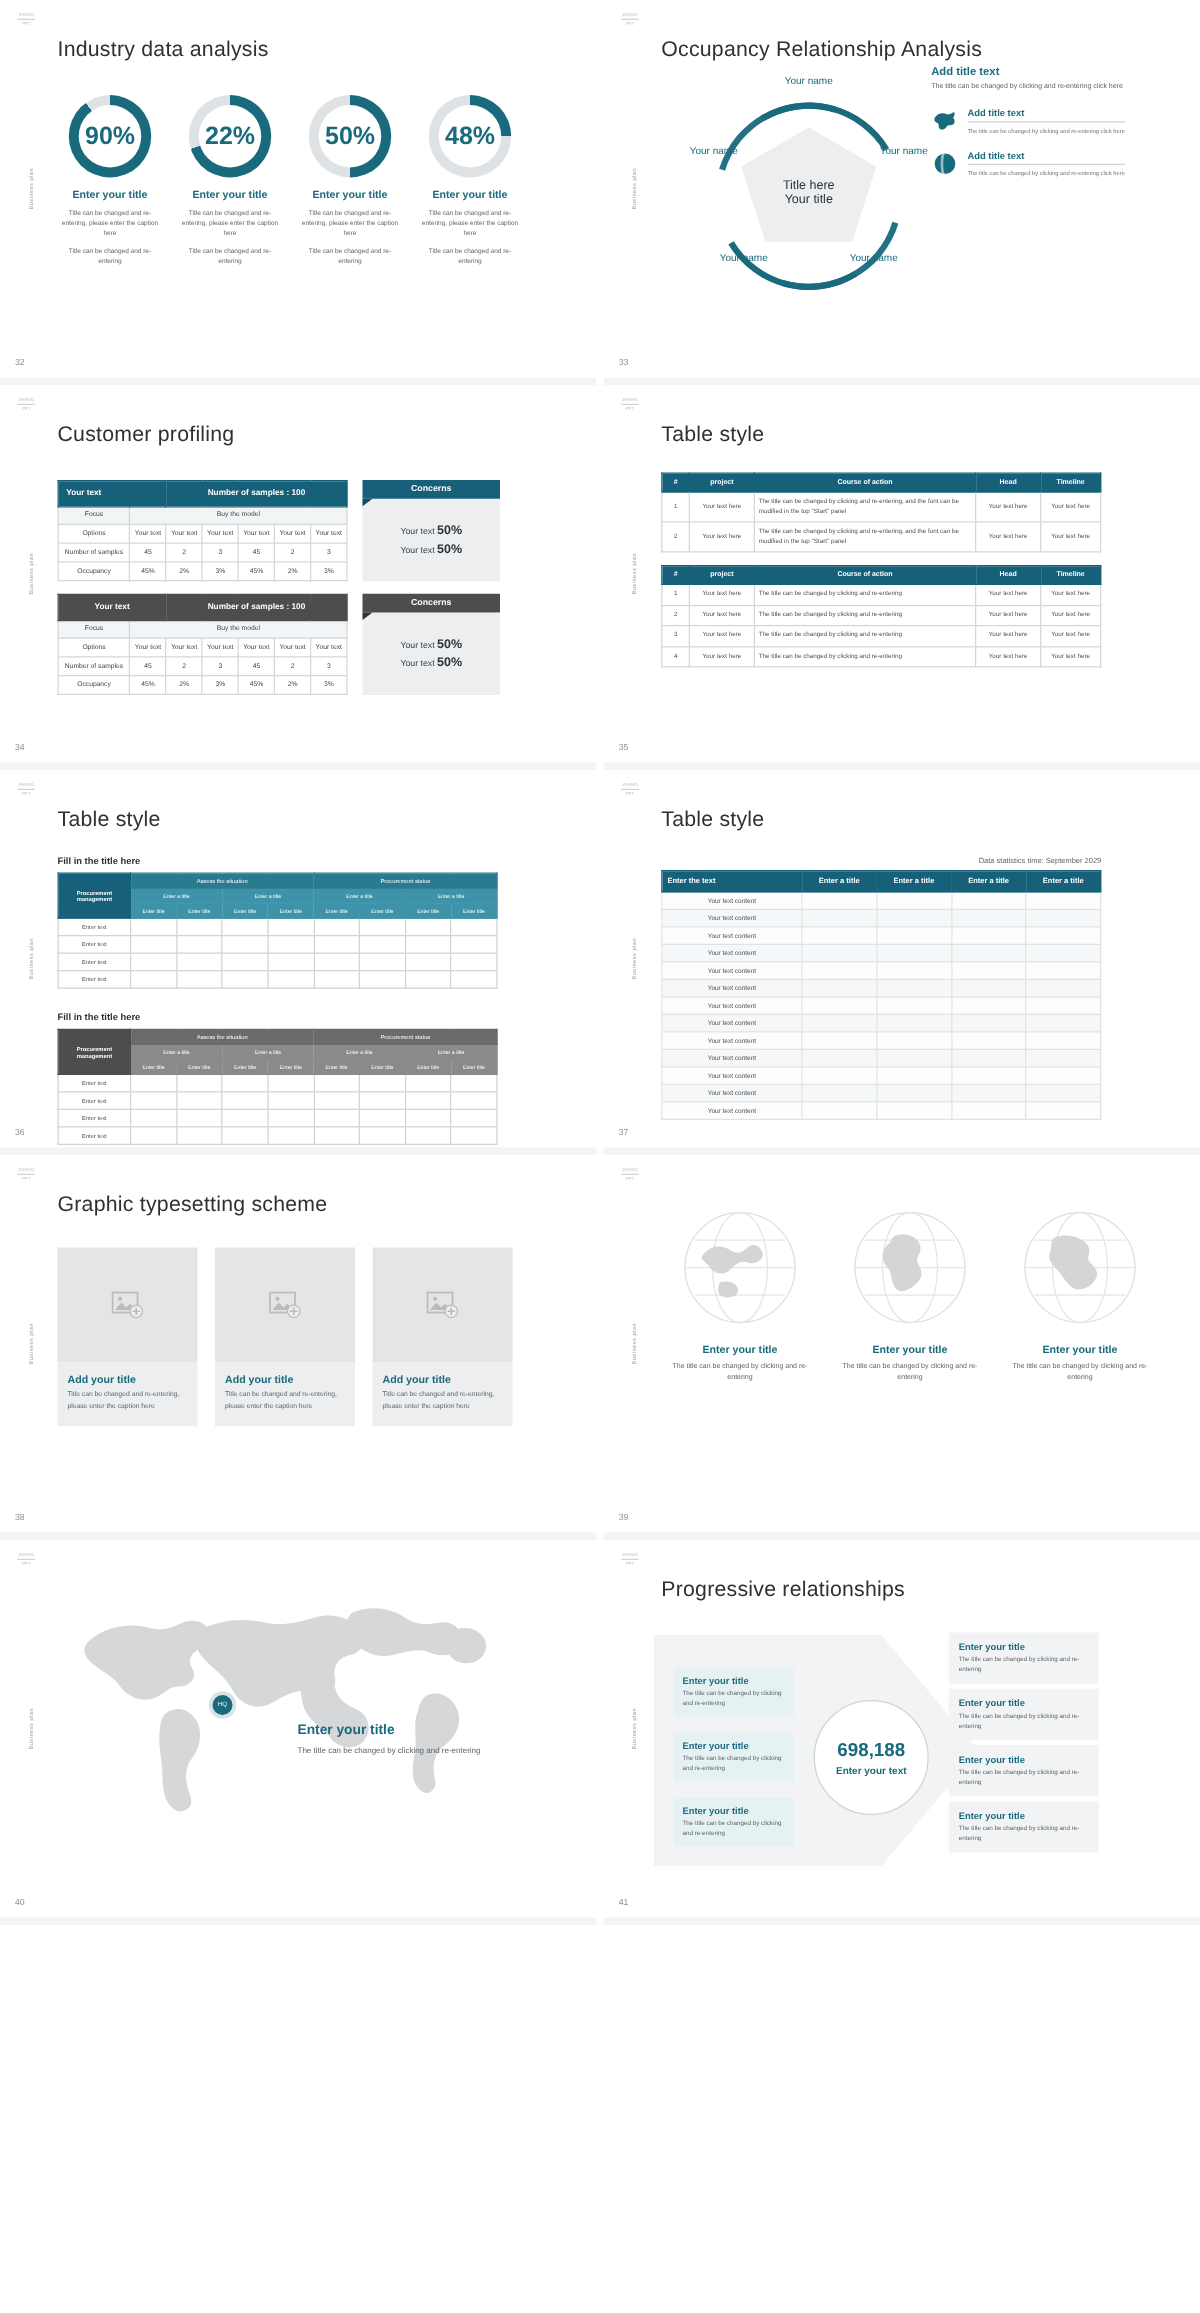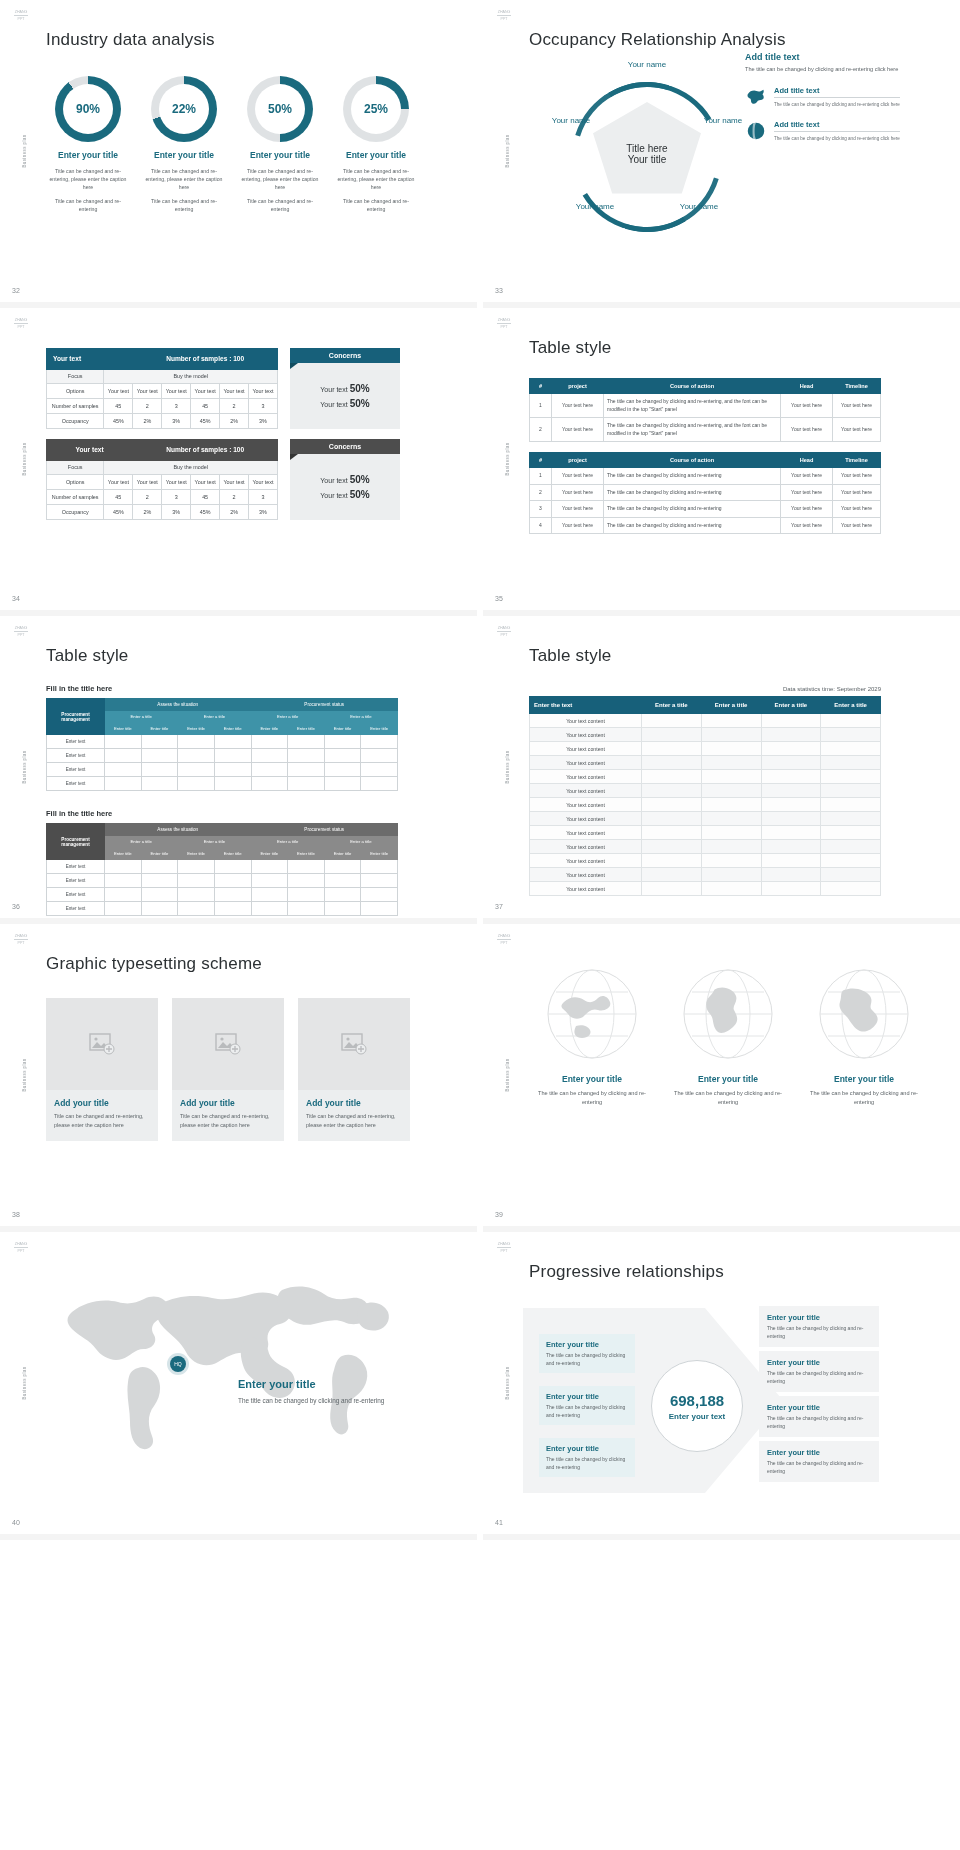--- a/index.html
+++ b/index.html
@@ -66,21 +66,21 @@
   .donut-row { display:flex; gap: 12px; margin: 26px 0 0 12px; }
   .donut-col { width: 84px; text-align:center; }
   .donut {
     width: 66px; height: 66px; border-radius: 50%;
     margin: 0 auto 8px; position: relative;
     display:flex; align-items:center; justify-content:center;
   }
   .donut::after {
     content:""; position:absolute; inset: 8px; border-radius:50%; background:#fff;
   }
-  .donut span { position: relative; z-index:2; font-size: 12px; font-weight: 700; color:#1a6a7e; }
+  .donut span { position: relative; z-index:2; font-size: 20px; font-weight: 700; color:#1a6a7e; }
   .donut-title { font-size: 8.5px; font-weight: 700; color:#1a6a7e; margin-bottom: 7px; }
   .donut-cap { font-size: 5.2px; color:#5d6468; line-height: 1.55; margin-bottom: 6px; }
 
   
   .rel-wrap { position:relative; margin: 14px 0 0 30px; width: 220px; height: 175px; }
   .rel-core {
     position:absolute; left: 40px; top: 38px; width: 120px; height: 104px;
     background:#eceeef;
     border-radius: 50% / 50%;
     display:flex; flex-direction:column; align-items:center; justify-content:center;
@@ -226,21 +226,21 @@
         <div class="donut-col">
           <div class="donut" style="background: conic-gradient(#1a6a7e 0% 50%, #dfe2e4 50% 100%);">
             <span>50%</span>
           </div>
           <div class="donut-title">Enter your title</div>
           <div class="donut-cap">Title can be changed and re-entering, please enter the caption here</div>
           <div class="donut-cap">Title can be changed and re-entering</div>
         </div>
         <div class="donut-col">
           <div class="donut" style="background: conic-gradient(#1a6a7e 0% 25%, #dfe2e4 25% 100%);">
-            <span>25%</span>
+            <span>48%</span>
           </div>
           <div class="donut-title">Enter your title</div>
           <div class="donut-cap">Title can be changed and re-entering, please enter the caption here</div>
           <div class="donut-cap">Title can be changed and re-entering</div>
         </div>
       </div>
       <div class="page-num">32</div>
     </div>
   </section>
 
@@ -302,20 +302,21 @@
   </section>
 
   <section class="slide">
     <div class="slide-inner">
       <div class="corner-logo">
         <span>ZHANG</span>
         <span class="bar"></span>
         <span>PPT</span>
       </div>
       <div class="side-label">Business plan</div>
+      <h1 class="title">Customer profiling</h1>
 
       <div class="cp-wrap">
         <table class="tbl cp-table">
           <tbody>
               <tr class="cp-head">
             <td class="left" colspan="2">Your text</td>
             <td colspan="5">Number of samples : 100</td>
           </tr>
           <tr class="cp-sub">
             <td>Focus</td>

